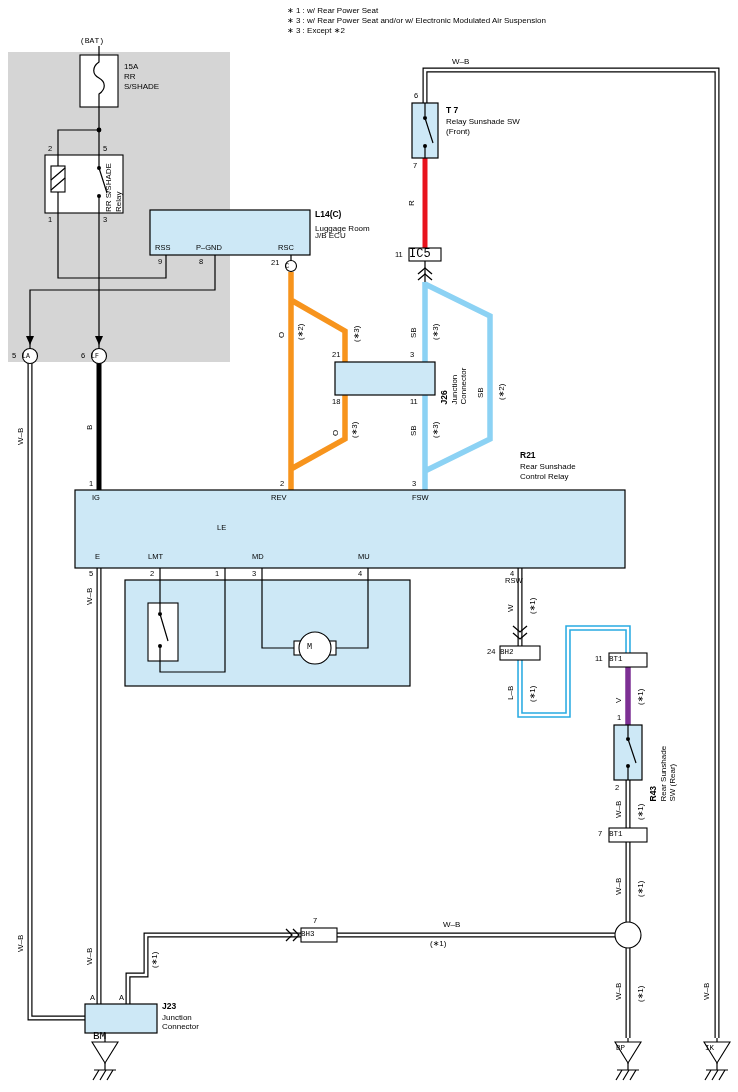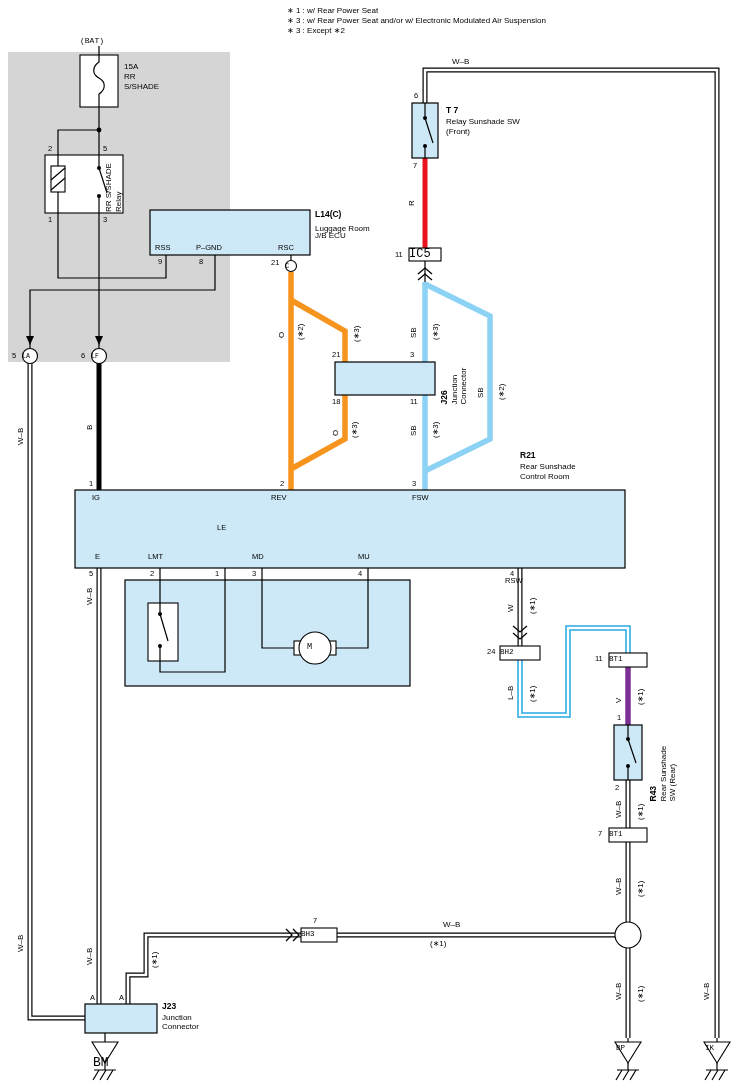--- a/index.html
+++ b/index.html
@@ -177,21 +177,21 @@
 <div class="lbl pin" style="left:410px;top:350px">3</div>
 <div class="lbl pin" style="left:410px;top:397px">11</div>
 <div class="vblock" style="left:468px;top:376px">
   <div class="bold">J26</div>
   <div>Junction</div>
   <div>Connector</div>
 </div>
 
 <div class="lbl bold" style="left:520px;top:451px">R21</div>
 <div class="lbl" style="left:520px;top:462px">Rear Sunshade</div>
-<div class="lbl" style="left:520px;top:472px">Control Room</div>
+<div class="lbl" style="left:520px;top:472px">Control Relay</div>
 <div class="lbl pin" style="left:89px;top:479px">1</div>
 <div class="lbl pin" style="left:280px;top:479px">2</div>
 <div class="lbl pin" style="left:412px;top:479px">3</div>
 <div class="lbl pin" style="left:92px;top:493px">IG</div>
 <div class="lbl pin" style="left:271px;top:493px">REV</div>
 <div class="lbl pin" style="left:412px;top:493px">FSW</div>
 <div class="lbl pin" style="left:95px;top:552px">E</div>
 <div class="lbl pin" style="left:148px;top:552px">LMT</div>
 <div class="lbl pin" style="left:217px;top:523px">LE</div>
 <div class="lbl pin" style="left:252px;top:552px">MD</div>
@@ -222,21 +222,21 @@
 <div class="lbl ctr" style="left:609px;top:830px;width:38px;font-size:7.5px">BT1</div>
 <div class="lbl pin" style="left:313px;top:916px">7</div>
 <div class="lbl ctr" style="left:301px;top:930px;width:36px;font-size:7.5px">BH3</div>
 
 <div class="lbl pin" style="left:90px;top:993px">A</div>
 <div class="lbl pin" style="left:119px;top:993px">A</div>
 <div class="lbl bold" style="left:162px;top:1002px">J23</div>
 <div class="lbl" style="left:162px;top:1013px">Junction</div>
 <div class="lbl" style="left:162px;top:1022px">Connector</div>
 
-<div class="lbl ctr" style="left:93px;top:1058px;width:24px;font-size:13px">BM</div>
+<div class="lbl ctr" style="left:93px;top:1032px;width:24px;font-size:11px">BM</div>
 <div class="lbl ctr" style="left:616px;top:1044px;width:24px;font-size:7.5px">BP</div>
 <div class="lbl ctr" style="left:705px;top:1044px;width:24px;font-size:7.5px">IK</div>
 
 <div class="lbl" style="left:452px;top:57px">W–B</div>
 <div class="lbl" style="left:443px;top:920px">W–B</div>
 <div class="lbl" style="left:430px;top:939px">(∗1)</div>
 
 <div class="vl" style="left:26px;top:435px">W–B</div>
 <div class="vl" style="left:26px;top:942px">W–B</div>
 <div class="vl" style="left:95px;top:420px">B</div>

